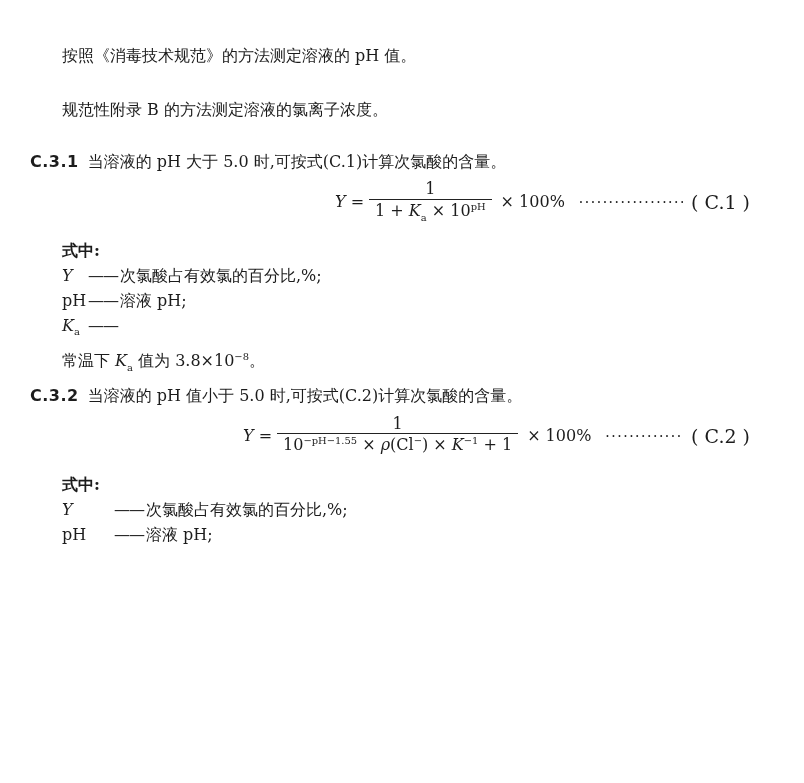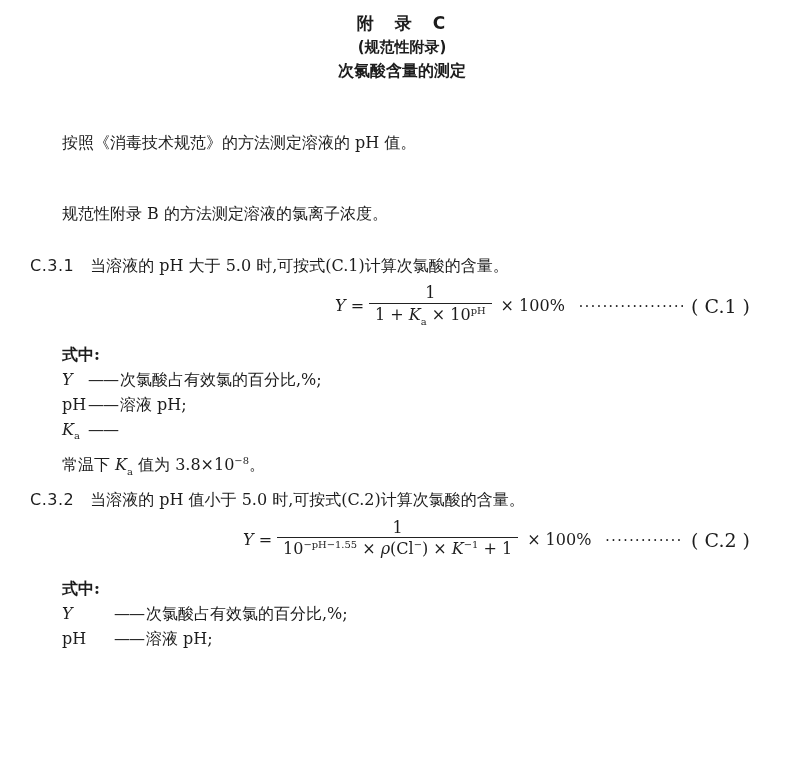--- a/index.html
+++ b/index.html
@@ -18,26 +18,26 @@
   
   .sec-heading{
     font-family:"DejaVu Sans","Liberation Sans",sans-serif;
     font-weight:700;font-size:16px;line-height:18px;
   }
   .sec-heading .sec-num{margin-right:22px;letter-spacing:0.5px;}
   .sh-c1{margin-top:46px;}
   .sh-c2{margin-top:44px;}
   .sh-c3{margin-top:44px;}
   
-  .para{margin-top:51px;text-indent:2em;line-height:20px;}
+  .para{margin-top:34px;text-indent:2em;line-height:20px;}
   
   .clause{margin-top:32px;line-height:20px;}
   .clause .clause-num{
     font-family:"DejaVu Sans","Liberation Sans",sans-serif;
-    font-weight:400;margin-right:16px;letter-spacing:0.5px;
+    font-weight:700;margin-right:9px;letter-spacing:0.5px;
   }
   .clause-c32{margin-top:6px;}
   
   .formula-row{display:flex;align-items:center;margin-top:6px;height:48px;}
   .formula{display:inline-flex;align-items:center;white-space:nowrap;font-size:16px;}
   .f1{margin-left:305px;}
   .f2{margin-left:213px;}
   .frac{display:inline-flex;flex-direction:column;align-items:center;margin:0 5px;vertical-align:middle;}
   .frac .num{line-height:1.15;padding:0 2px;}
   .frac .den{line-height:1.35;border-top:1.2px solid #222;padding:0 6px 0 6px;}
@@ -58,25 +58,20 @@
   .note{padding-left:32px;line-height:25px;}
   sub{font-size:62%;}
   sup{font-size:62%;}
   i{font-style:italic;}
 </style>
 </head>
 <body>
 
 <div class="doc">
 
-  <div class="doc-header">
-    <div class="h-line h1">附　录　C</div>
-    <div class="h-line h2">(规范性附录)</div>
-    <div class="h-line h3">次氯酸含量的测定</div>
-  </div>
 
   <div class="para">按照《消毒技术规范》的方法测定溶液的 pH 值。</div>
 
   <div class="para">规范性附录 B 的方法测定溶液的氯离子浓度。</div>
 
 
   <div class="clause">
     <span class="clause-num">C.3.1</span><span>当溶液的 pH 大于 5.0 时,可按式(C.1)计算次氯酸的含量。</span>
   </div>
 

